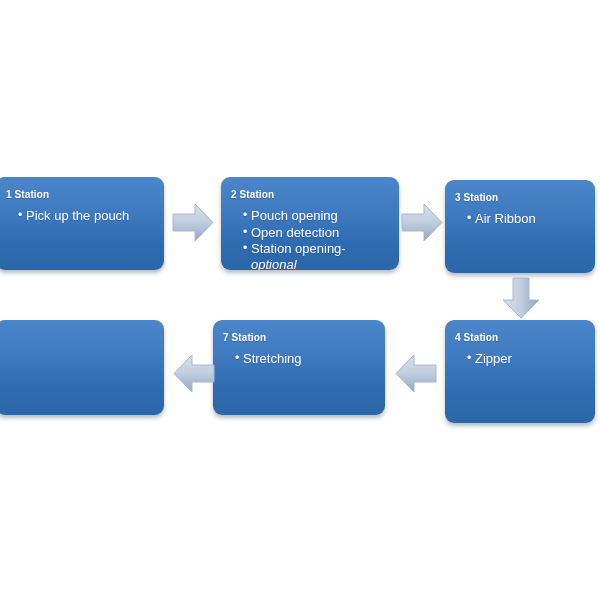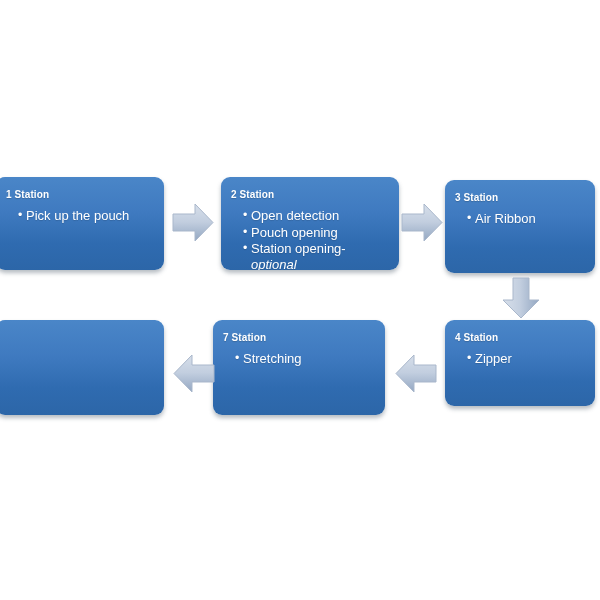--- a/index.html
+++ b/index.html
@@ -74,21 +74,21 @@
   .station-list li .ital {
     font-style: italic;
   }
 
   
   #station-1 { left: -4px;  top: 177px; width: 168px; height: 93px; }
   #station-2 { left: 221px; top: 177px; width: 178px; height: 93px; }
   #station-3 { left: 445px; top: 180px; width: 150px; height: 93px; }
 
   
-  #station-4 { left: 445px; top: 320px; width: 150px; height: 86px; }
+  #station-4 { left: 445px; top: 320px; width: 150px; height: 103px; }
   #station-5 { left: 213px; top: 320px; width: 172px; height: 95px; }
   #station-6 { left: -4px;  top: 320px; width: 168px; height: 95px; }
 
   
   .arrow {
     position: absolute;
   }
   .arrow svg { display: block; }
 
   #arrow-1-2 { left: 171px; top: 199px; width: 44px; height: 47px; }
@@ -118,22 +118,22 @@
           <stop offset="100%" stop-color="#93a7c2"></stop>
         </linearGradient>
       </defs>
       <path d="M2 15 L24 15 L24 5 L42 23.5 L24 42 L24 32 L2 32 Z" fill="url(#agR1)" stroke="#a9b7cb" stroke-width="1"></path>
     </svg>
   </div>
 
   <div class="station" id="station-2">
     <div class="station-title">2 Station</div>
     <ul class="station-list">
+      <li>Pouch opening</li>
       <li>Open detection</li>
-      <li>Pouch opening</li>
       <li><span>Station opening-</span><span class="ital">optional</span></li>
     </ul>
   </div>
 
   <div class="arrow" id="arrow-2-3">
     <svg width="44" height="47" viewBox="0 0 44 47" xmlns="http://www.w3.org/2000/svg">
       <defs>
         <linearGradient id="agR2" x1="0" y1="0" x2="0" y2="1">
           <stop offset="0%" stop-color="#d7dfea"></stop>
           <stop offset="48%" stop-color="#c2cedf"></stop>

